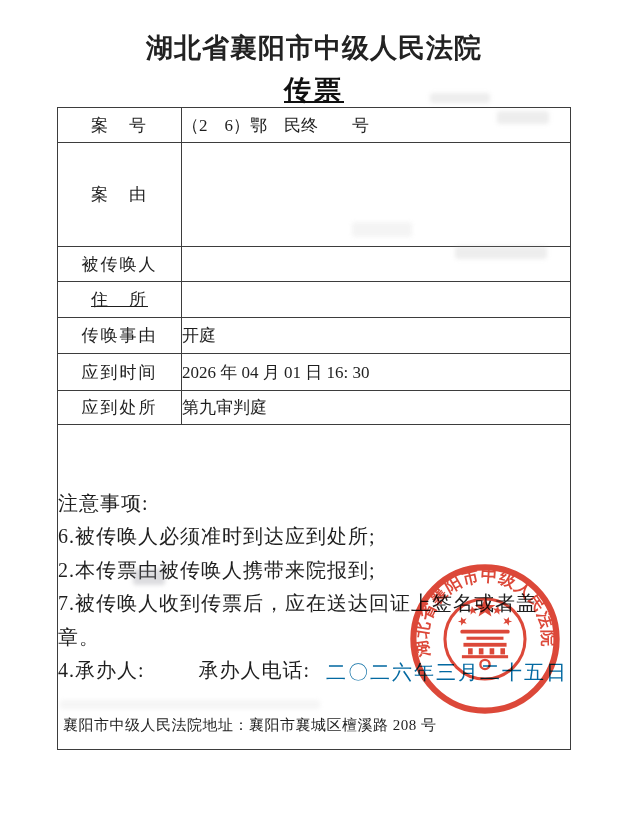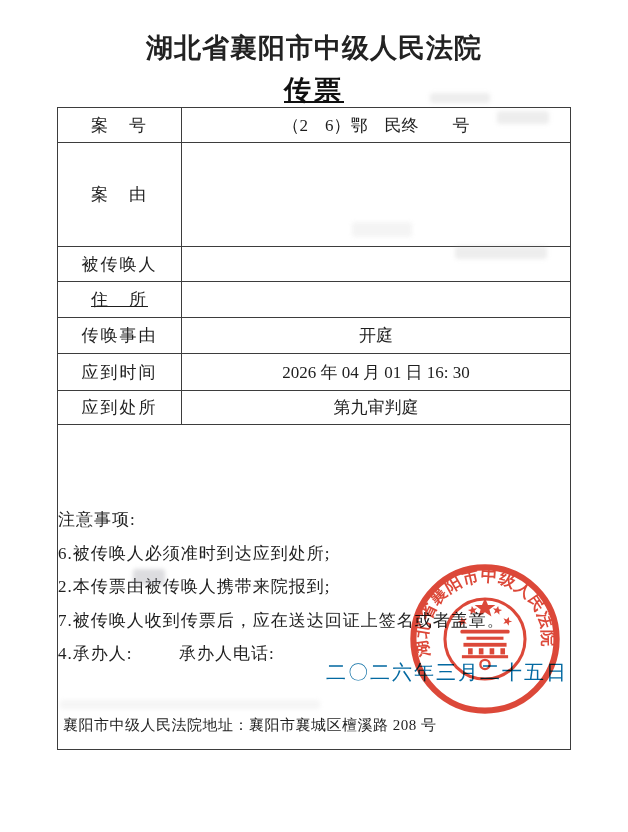--- a/index.html
+++ b/index.html
@@ -30,35 +30,35 @@
     border:1.6px solid #3d3d3d;
     font-size:17px;
     vertical-align:middle;
     padding:0;
   }
   td.lbl{
     width:123px;text-align:center;
     letter-spacing:2px;white-space:pre;
   }
   td.val{
-    text-align:center;white-space:pre;
+    white-space:pre;
   }
   tr.r-caseno{height:35px;}
   tr.r-cause{height:104px;}
   tr.r-person{height:35px;}
   tr.r-addr{height:36px;text-decoration:underline;}
   tr.r-reason{height:36px;}
   tr.r-time{height:37px;}
   tr.r-place{height:34px;}
   td.notes-cell{
     vertical-align:top;position:relative;
     padding:6px 8px 0 5px;
   }
   .note-line{
-    font-size:17px;line-height:33.5px;
+    font-size:20px;line-height:33.5px;
     white-space:pre-wrap;letter-spacing:1px;
   }
   .issue-date{
     position:absolute;top:234px;right:2px;
     font-size:20px;letter-spacing:2px;white-space:pre;
     color:#0369a1;
   }
   .footer-address{
     position:absolute;bottom:14px;left:5px;
     font-size:15px;letter-spacing:0.5px;white-space:pre;

